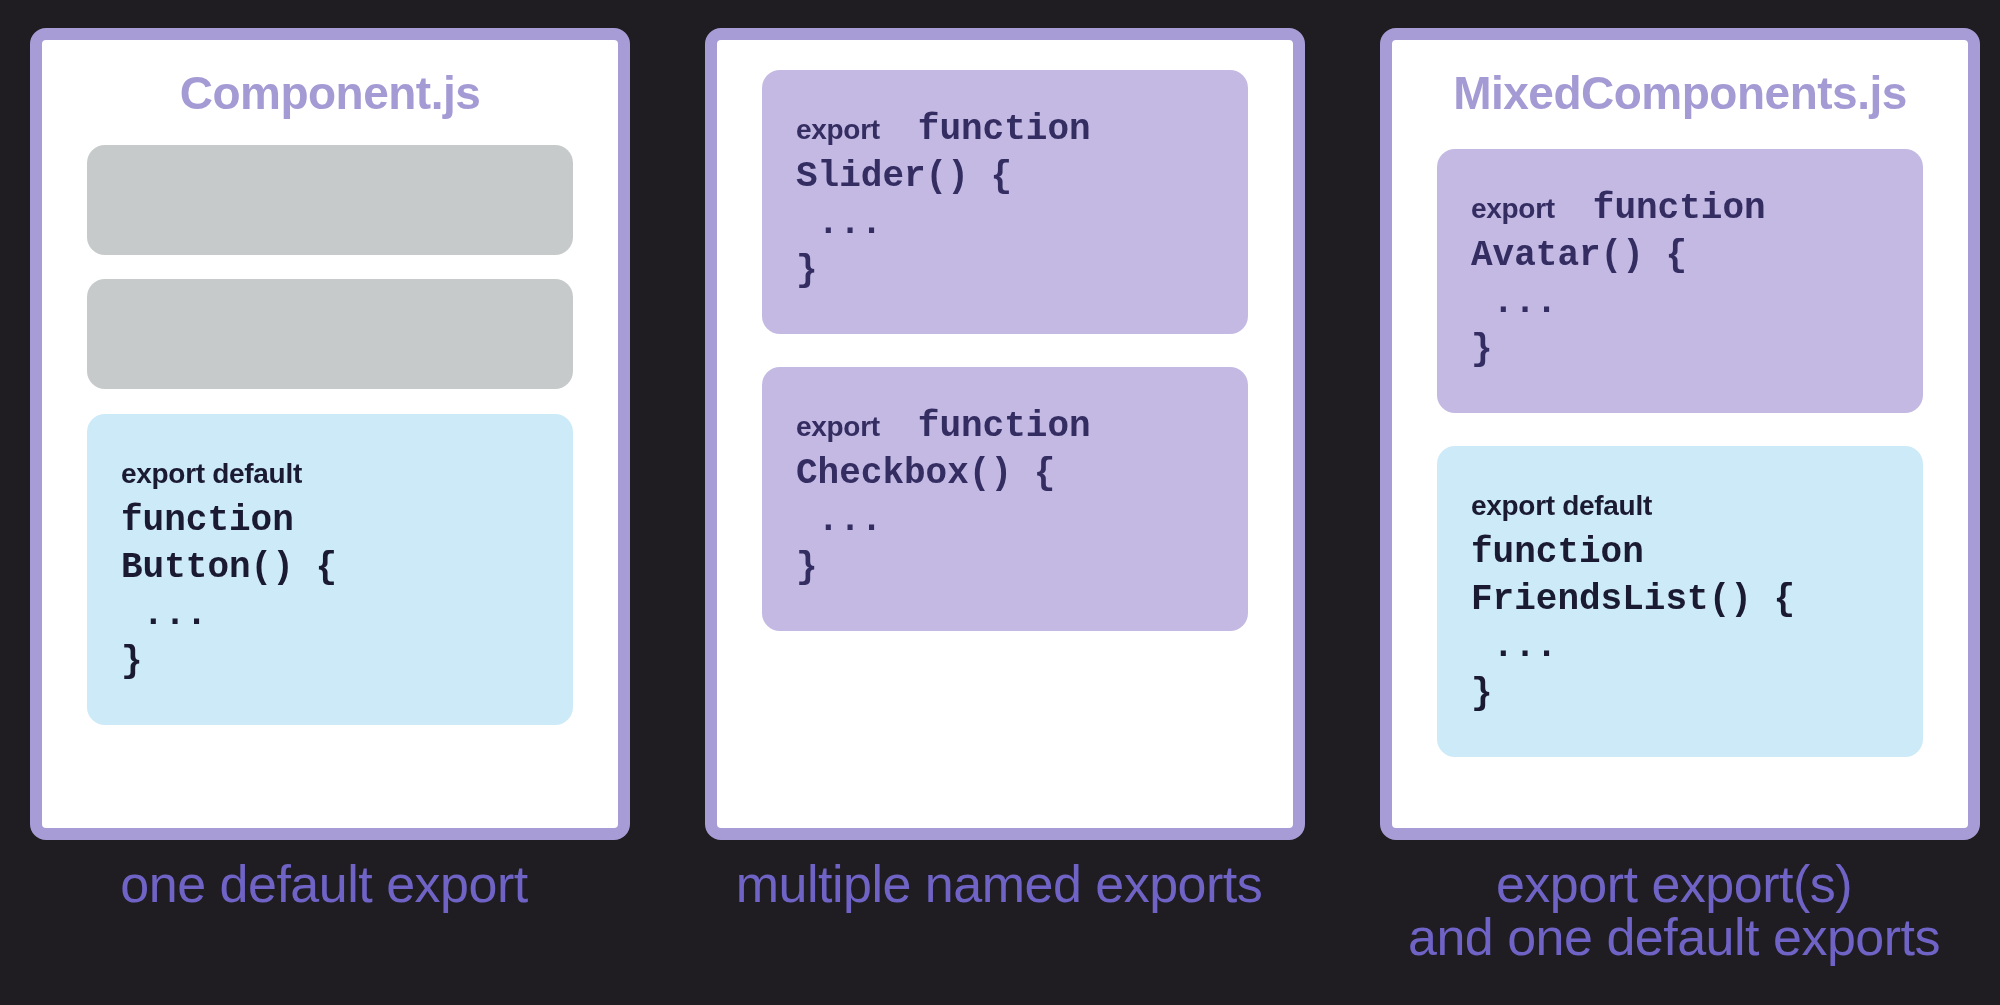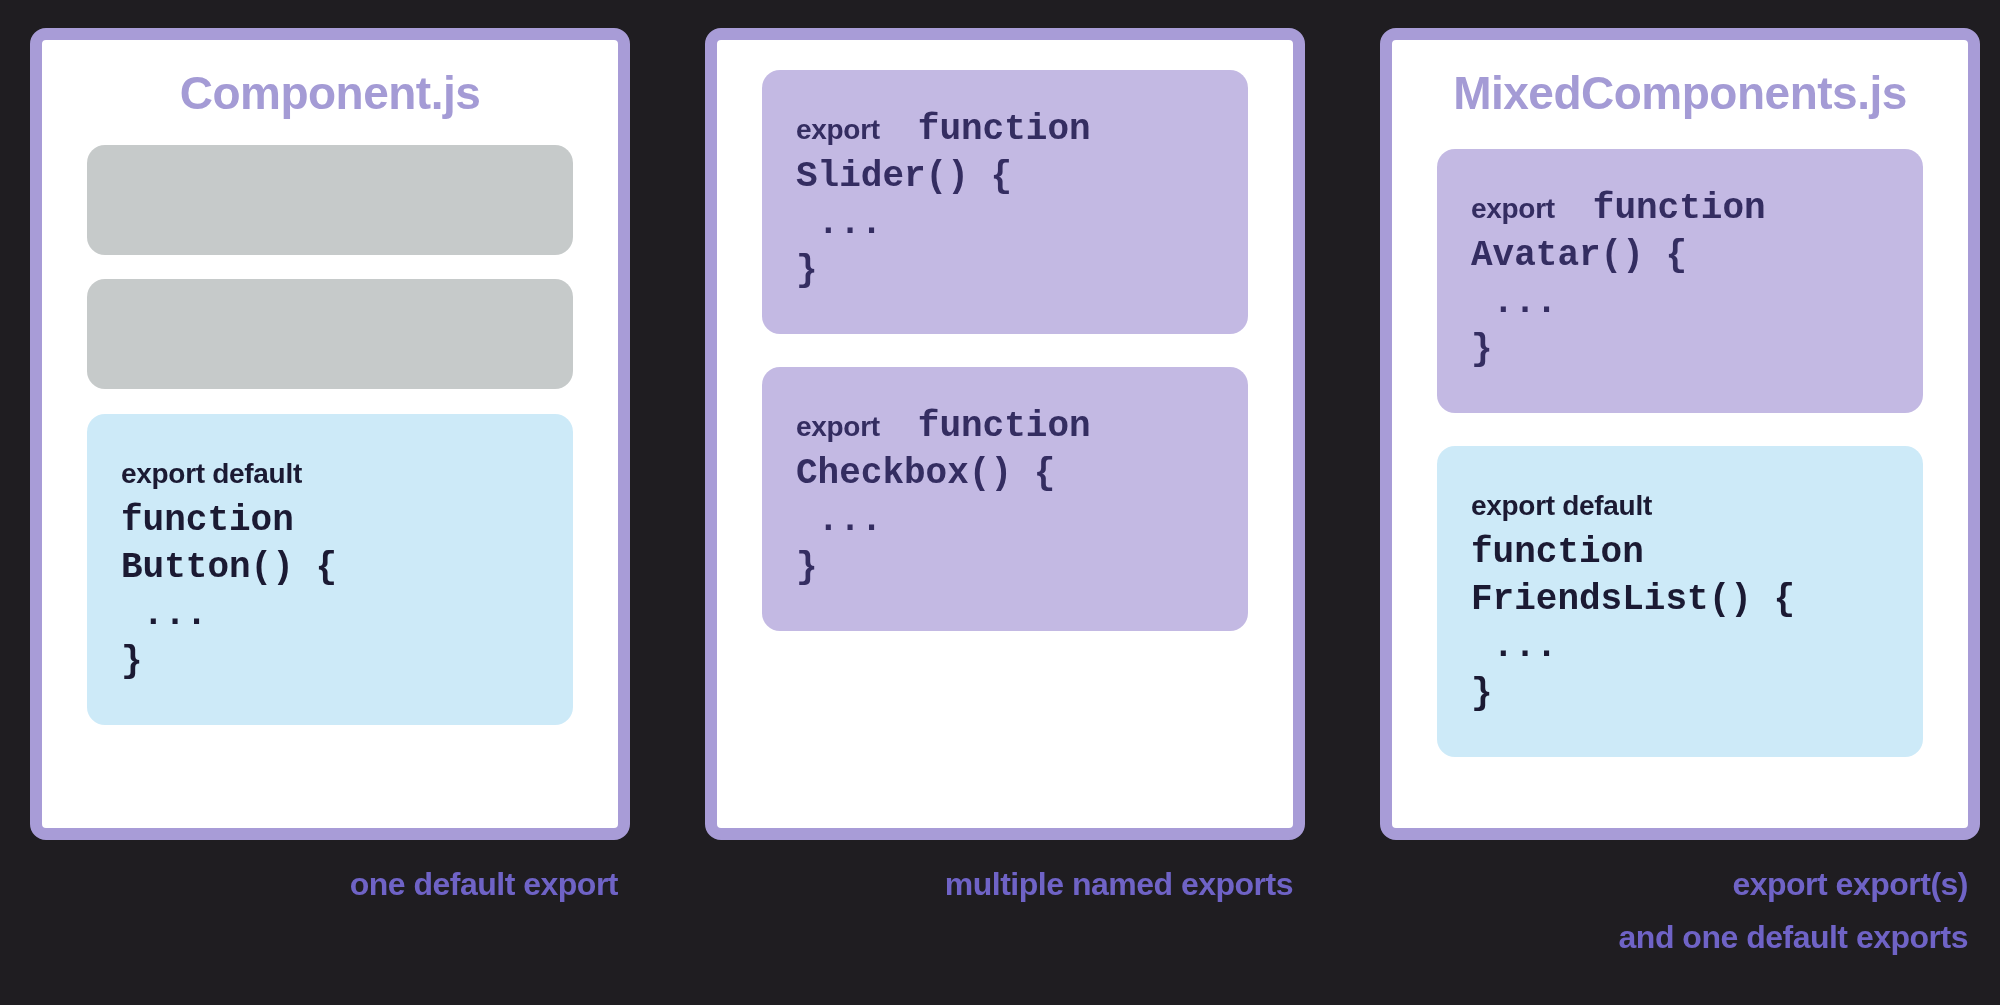--- a/index.html
+++ b/index.html
@@ -74,23 +74,23 @@
     font-family:"Liberation Sans", sans-serif;
     font-size:28px;
     font-weight:700;
     letter-spacing:-0.3px;
   }
   .kw-inline-gap{margin-left:38px;}
   .caption{
     position:absolute;
     top:858px;
     width:588px;
-    text-align:right;
-    font-size:32px;
-    font-weight:700;
+    text-align:center;
+    font-size:52px;
+    font-weight:400;
     line-height:53px;
     color:var(--caption);
     letter-spacing:-0.5px;
   }
   .caption-1{left:30px;}
   .caption-2{left:705px;}
   .caption-3{left:1380px;}
 </style>
 </head>
 <body>

